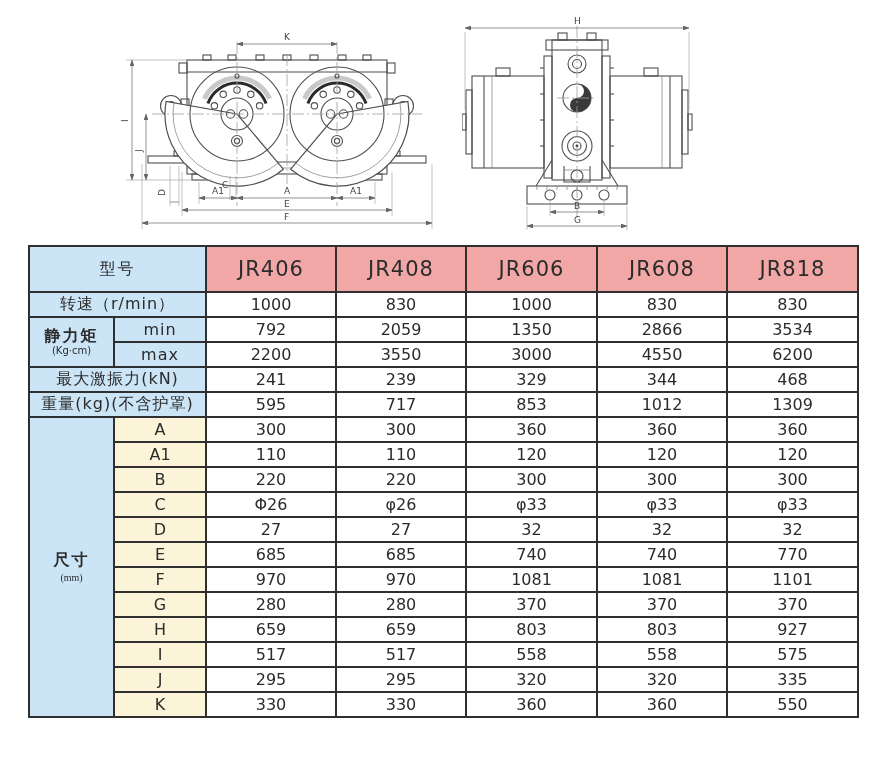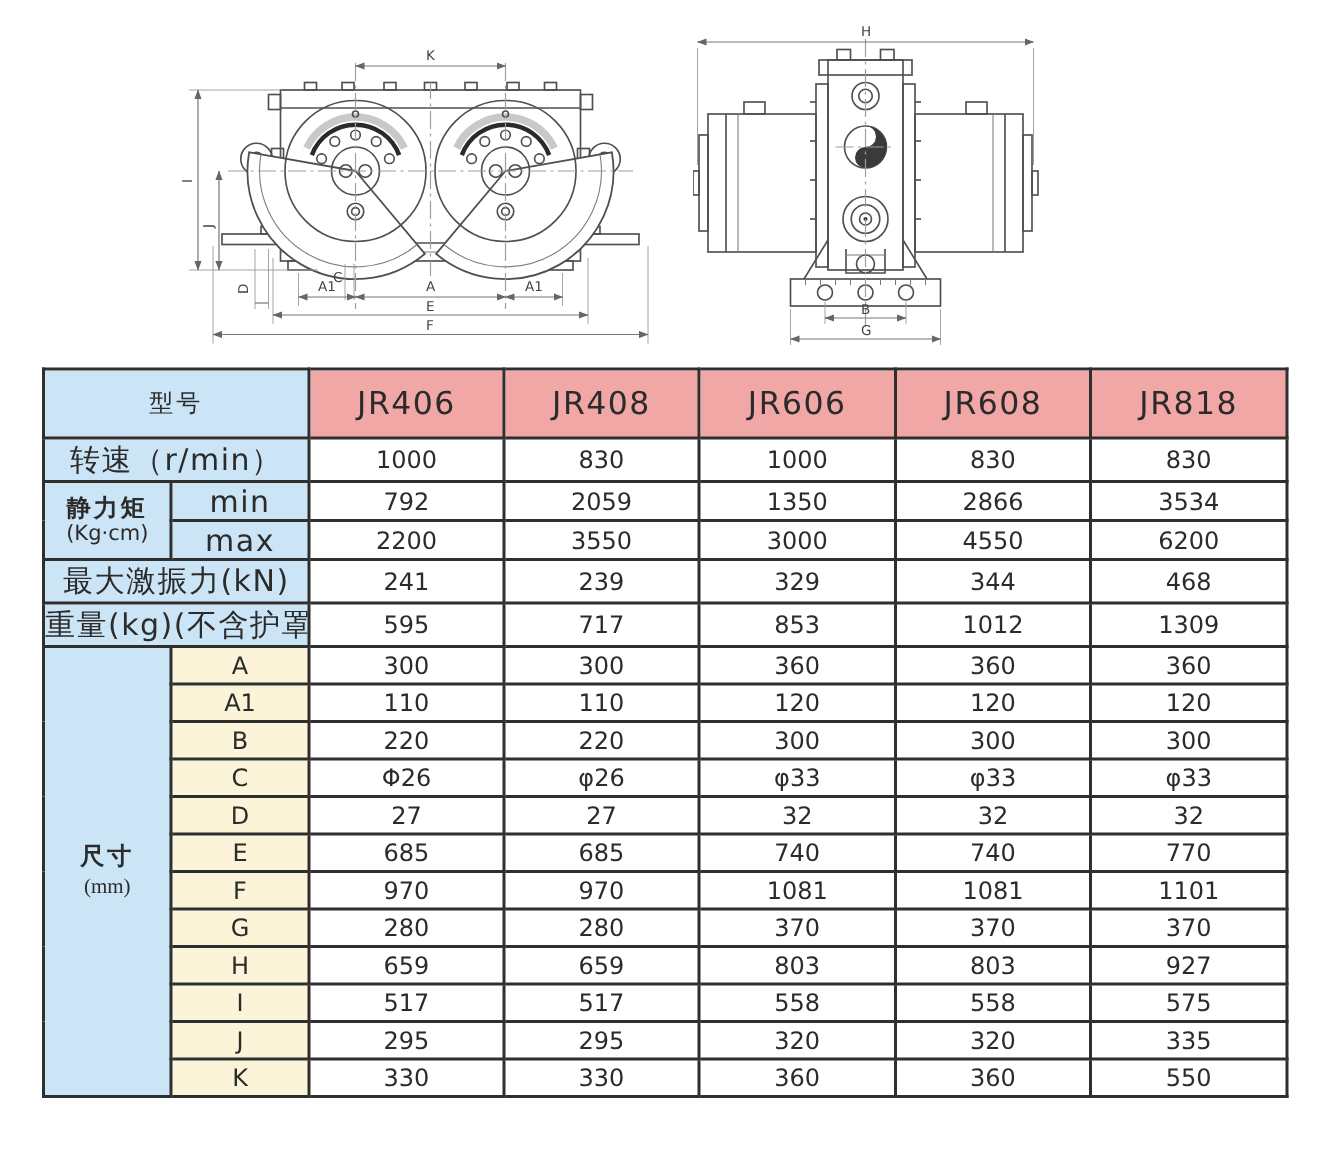--- a/index.html
+++ b/index.html
@@ -26,24 +26,24 @@
   .spec th,.spec td{
     border:2px solid #2f2f2f;text-align:center;vertical-align:middle;
     padding:0;font-weight:normal;overflow:hidden;white-space:nowrap;
   }
   .spec tr{height:25px;}
   .spec tr.hdr{height:46px;margin-left:22px;}
   .pink{background:#f2a7a7;font-size:21px;letter-spacing:1px;}
   .blue{background:#cbe5f6;}
   .cream{background:#fbf4d9;font-size:16px;}
   .lbl{font-size:16px;letter-spacing:2px;font-weight:bold;}
-  .lbl-mixed{font-size:20px;letter-spacing:1px;}
+  .lbl-mixed{font-size:16px;letter-spacing:1px;}
   .num{font-size:16px;background:#ffffff;}
   .two-line div{line-height:1.15;}
-  .unit-line{font-size:14px;letter-spacing:0;}
+  .unit-line{font-size:10px;letter-spacing:0;}
   .unit-gap{margin-top:3px;font-family:Liberation Serif, serif;}
 </style>
 </head>
 <body>
 
 <svg id="front-view" class="diagram" width="345" height="224" viewBox="0 0 345 224">
   <defs>
     <marker id="ar1" viewBox="0 0 8 6" markerWidth="8" markerHeight="6" refX="7.5" refY="3" orient="auto-start-reverse">
       <path d="M0,0 L8,3 L0,6 Z" fill="#666"></path>
     </marker>

